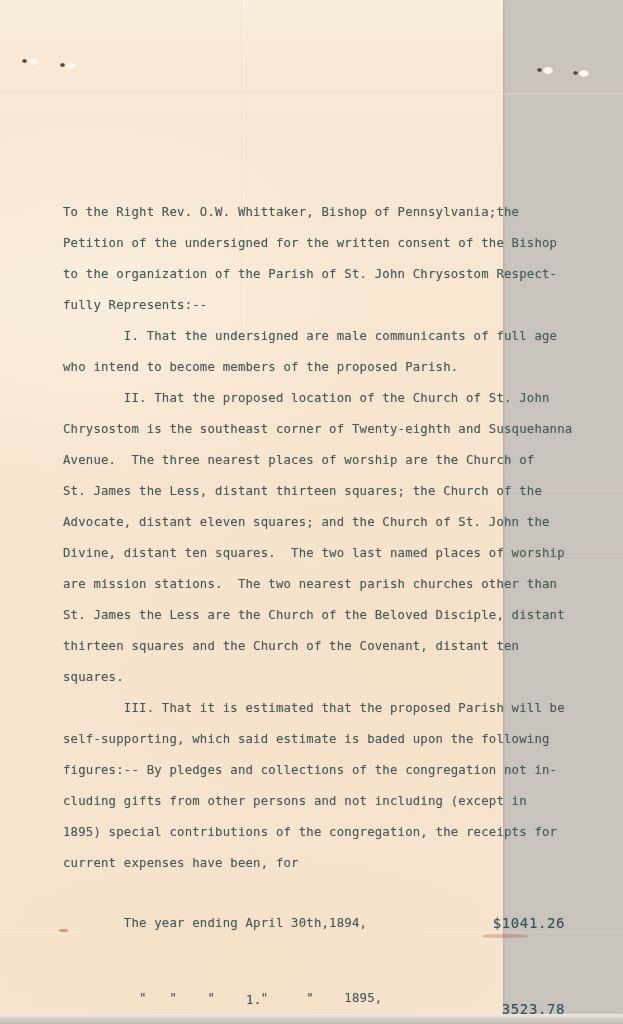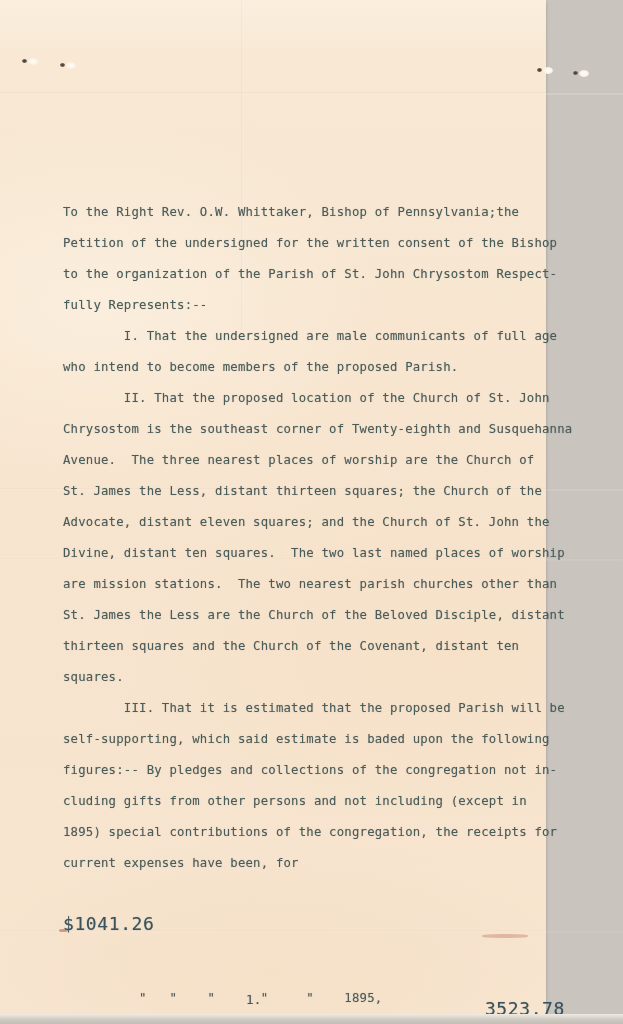--- a/index.html
+++ b/index.html
@@ -2,21 +2,21 @@
 <html><head>
 <meta charset="utf-8">
 <style>
   html,body{margin:0;padding:0;}
   body{
     width:623px;height:1024px;position:relative;overflow:hidden;
     background:#c9c4bd;
     font-family:"DejaVu Sans Mono","Liberation Mono",monospace;
   }
   .paper{
-    position:absolute;left:0;top:0;width:546px;height:1014px;
+    position:absolute;left:0;top:0;width:503px;height:1014px;
     background:
       radial-gradient(ellipse 420px 260px at 18% 30%, rgba(255,248,236,0.45), rgba(255,248,236,0) 70%),
       radial-gradient(ellipse 480px 300px at 82% 64%, rgba(244,219,190,0.35), rgba(244,219,190,0) 70%),
       radial-gradient(ellipse 500px 200px at 50% 96%, rgba(240,214,184,0.35), rgba(240,214,184,0) 75%),
       linear-gradient(180deg,#faeedd 0%,#f8e8d4 6%,#f7e5cf 40%,#f7e4ce 75%,#f8e6d1 100%);
     box-shadow:0 2px 3px rgba(90,80,70,0.35);
   }
   .paper-bottom-edge{
     position:absolute;left:0;top:1014px;width:623px;height:10px;
     background:linear-gradient(180deg,#efeae2 0%,#cfcac2 55%,#c2bdb5 100%);
@@ -38,21 +38,21 @@
     text-shadow:0 0 1px rgba(70,90,88,0.40);
   }
   .ledger{
     position:absolute;left:63px;top:866px;width:502px;
     font-size:12.3px;color:#4a5c5a;white-space:pre;letter-spacing:0.2px;
     text-shadow:0 0 1px rgba(70,90,88,0.40);
   }
   .lrow{display:flex;justify-content:space-between;align-items:flex-start;line-height:31px;}
   .lrow.tight{line-height:22px;margin-top:6px;}
   .llabel-stack{display:flex;flex-direction:column;}
-  .lamount{font-size:18px;color:#38535d;letter-spacing:0.6px;text-shadow:0 0 1px rgba(56,83,93,0.45);}
+  .lamount{font-size:14px;color:#38535d;letter-spacing:0.6px;text-shadow:0 0 1px rgba(56,83,93,0.45);}
   .lrow.tight .lamount{align-self:center;}
   .page-number{
     position:absolute;left:246px;top:992px;
     font-size:12.5px;color:#43565a;letter-spacing:0.2px;
     text-shadow:0 0 1px rgba(67,86,90,0.4);
   }
 </style>
 </head>
 <body>
 
@@ -82,20 +82,21 @@
   </div>
 
   <div class="smudge-red" style="left:482px;top:934px;width:46px;height:4px;background:rgba(176,80,56,0.30);"></div>
   <div class="smudge-red" style="left:59px;top:929px;width:9px;height:3px;background:rgba(176,80,56,0.50);"></div>
 
   <div class="text-block"><div class="doc-line">To the Right Rev. O.W. Whittaker, Bishop of Pennsylvania;the</div><div class="doc-line">Petition of the undersigned for the written consent of the Bishop</div><div class="doc-line">to the organization of the Parish of St. John Chrysostom Respect-</div><div class="doc-line">fully Represents:--</div><div class="doc-line">        I. That the undersigned are male communicants of full age</div><div class="doc-line">who intend to become members of the proposed Parish.</div><div class="doc-line">        II. That the proposed location of the Church of St. John</div><div class="doc-line">Chrysostom is the southeast corner of Twenty-eighth and Susquehanna</div><div class="doc-line">Avenue.  The three nearest places of worship are the Church of</div><div class="doc-line">St. James the Less, distant thirteen squares; the Church of the</div><div class="doc-line">Advocate, distant eleven squares; and the Church of St. John the</div><div class="doc-line">Divine, distant ten squares.  The two last named places of worship</div><div class="doc-line">are mission stations.  The two nearest parish churches other than</div><div class="doc-line">St. James the Less are the Church of the Beloved Disciple, distant</div><div class="doc-line">thirteen squares and the Church of the Covenant, distant ten</div><div class="doc-line">squares.</div><div class="doc-line">        III. That it is estimated that the proposed Parish will be</div><div class="doc-line">self-supporting, which said estimate is baded upon the following</div><div class="doc-line">figures:-- By pledges and collections of the congregation not in-</div><div class="doc-line">cluding gifts from other persons and not including (except in</div><div class="doc-line">1895) special contributions of the congregation, the receipts for</div><div class="doc-line">current expenses have been, for</div></div>
 
   <div class="ledger">
 
     <div class="lrow">
+      <span class="llabel">        The year ending April 30th,1894,</span>
       <span class="lamount">$1041.26</span>
     </div>
 
     <div class="lrow tight">
       <span class="llabel-stack">
         <span class="llabel">          "   "    "      "     "    1895,</span>
         <span class="llabel">            (including special contributions)</span>
       </span>
       <span class="lamount">3523.78</span>
     </div>

